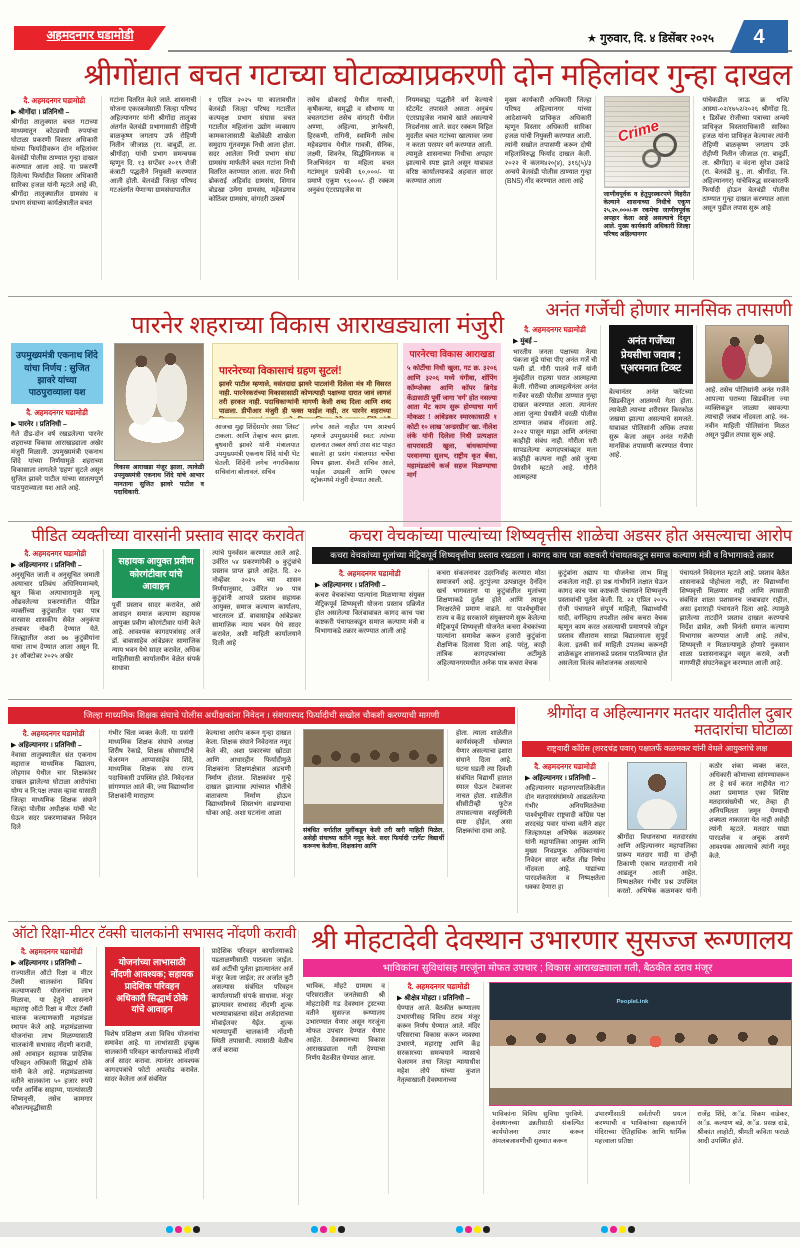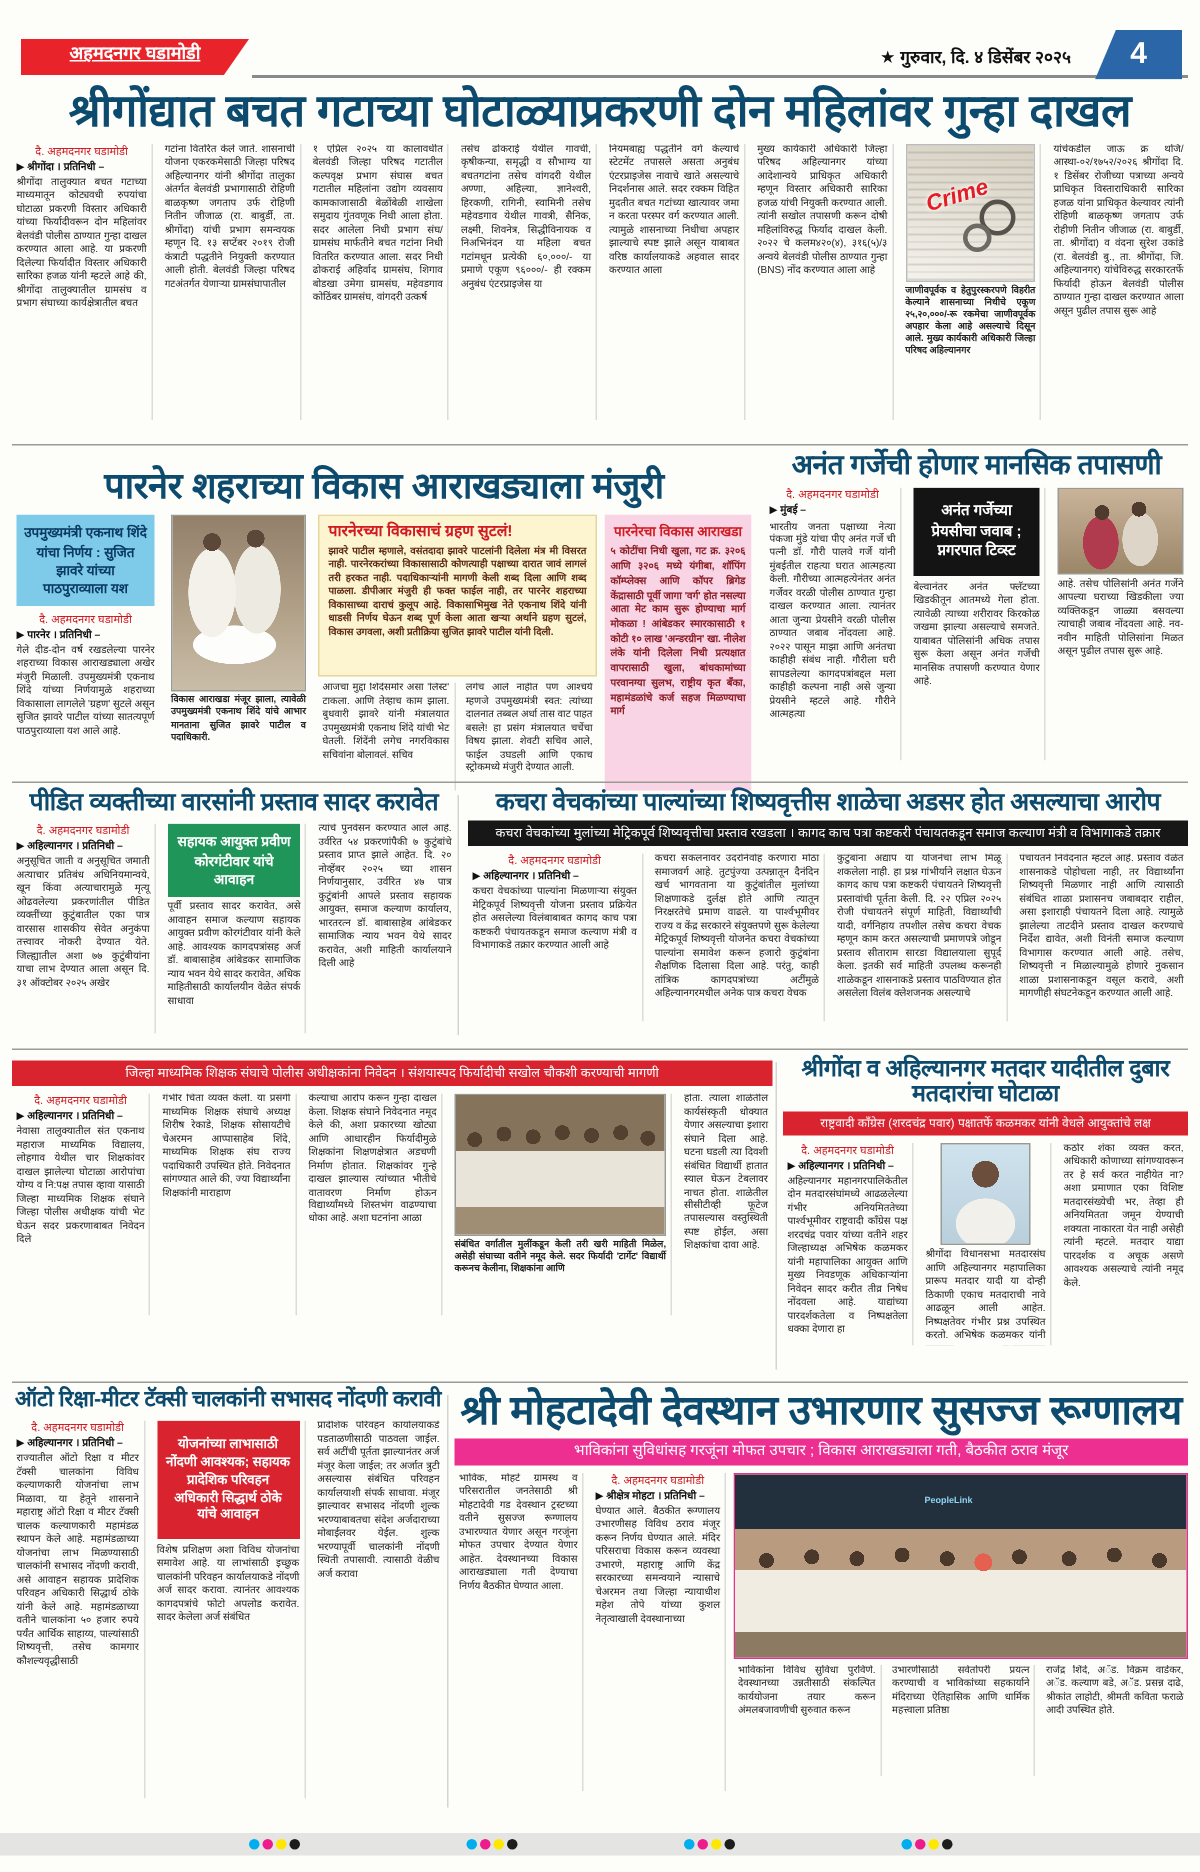--- a/index.html
+++ b/index.html
@@ -12,42 +12,42 @@
          clip-path:polygon(0 0,100% 0,89% 100%,0 100%);display:flex;align-items:flex-start;justify-content:center}
   .brand span{color:#fff;font-weight:800;font-size:12px;text-decoration:underline}
   .head-rule{position:absolute;left:168px;top:50px;width:624px;height:2px;background:#8a8a8a}
   .mast-date{position:absolute;right:86px;top:30px;font-size:11.5px;font-weight:800;color:#111}
   .pagenum{position:absolute;right:12px;top:20px;width:58px;height:33px;background:#2b66a8;
            clip-path:polygon(24% 0,100% 0,100% 100%,0 100%);display:flex;align-items:center;justify-content:center;
            color:#fff;font-size:20px;font-weight:700}
 
   
   .art{position:absolute}
-  .hl{font-weight:700;color:#0c4a6e;text-align:center;line-height:1.1;letter-spacing:-.2px}
+  .hl{font-weight:400;color:#b91c1c;text-align:right;line-height:1.1;letter-spacing:-.2px}
   .cols{display:flex;gap:5px;margin-top:5px;overflow:hidden}
   .col{flex:1;border-right:1px solid #dcdcd8;padding:0 3px;overflow:hidden;
        font-size:6.7px;line-height:1.34;text-align:justify;color:#1c1c1c}
   .col:last-child{border-right:none}
-  .dl{color:#d11a21;font-weight:400;text-align:center;font-size:7.4px;margin-bottom:1px}
+  .dl{color:#d11a21;font-weight:700;text-align:center;font-size:7.4px;margin-bottom:1px}
   .loc{font-weight:800;font-size:6.9px;margin-bottom:2px;color:#111}
   .band{color:#fff;font-weight:400;text-align:center;padding:3px 4px;margin-top:3px;font-size:8.6px;line-height:1.25}
   .band.red{background:#d9232e}
   .band.dark{background:#171717}
   .band.pink{background:#ec2f90}
   .rule{position:absolute;height:1px;background:#9a9a96}
   .vrule{position:absolute;width:1px;background:#d4d4d0}
   .caption{font-size:6.2px;font-weight:600;line-height:1.3;text-align:justify;color:#222;margin-top:2px}
 
   
   .box{padding:6px 4px;font-weight:800;text-align:center;line-height:1.35}
   .box.blue{background:#7ecbe9;color:#0a3a63;font-size:9px}
   .box.green{background:#20955a;color:#fff;font-size:9.2px}
   .box.redb{background:#d9232e;color:#fff;font-size:8.8px}
   .box.blackb{background:#141414;color:#fff;font-size:10px;padding:9px 5px}
-  .ybox{background:#fcf5d0;border:1px solid #e3d79e;padding:3px 6px;height:108px;overflow:hidden}
+  .ybox{background:#fcf5d0;border:1px solid #e3d79e;padding:19px 6px;height:76px;overflow:hidden}
   .ybox .yt{color:#d11a21;font-weight:800;font-size:10.5px;margin-bottom:3px}
   .ybox .yb{font-size:6.6px;line-height:1.35;color:#5e2a14;font-weight:700;text-align:justify}
   .pbox{background:#f9d4e4;padding:5px 4px;height:202px;overflow:hidden}
   .pbox .pt{color:#d11a21;font-weight:800;font-size:9px;text-align:center;margin-bottom:3px}
   .pbox .pb{font-size:6.7px;line-height:1.45;color:#8d1f28;font-weight:700;text-align:justify}
 
   
   .ph{position:relative;width:100%;border:1px solid #9a9a94;overflow:hidden}
   .ph-crime{height:92px;border:1px solid #bbb;background:
       repeating-linear-gradient(0deg,rgba(110,110,110,.22) 0 1px,transparent 1px 5px),
@@ -181,21 +181,21 @@
 
   <div class="art" style="left:510px;top:300px;width:282px;height:219px">
     <div class="hl" style="font-size:18.5px">अनंत गर्जेची होणार मानसिक तपासणी</div>
     <div class="cols" style="height:182px">
       <div class="col">
         <div class="dl">दै. अहमदनगर घडामोडी</div>
         <div class="loc">▶ मुंबई –</div>
         <span>भारतीय जनता पक्षाच्या नेत्या पंकजा मुंडे यांचा पीए अनंत गर्जे ची पत्नी डॉ. गौरी पालवे गर्जे यांनी मुंबईतील राहत्या घरात आत्महत्या केली. गौरीच्या आत्महत्येनंतर अनंत गर्जेवर वरळी पोलीस ठाण्यात गुन्हा दाखल करण्यात आला. त्यानंतर आता जुन्या प्रेयसीने वरळी पोलीस ठाण्यात जबाब नोंदवला आहे. २०२२ पासून माझा आणि अनंतचा काहीही संबंध नाही. गौरीला घरी सापडलेल्या कागदपत्रांबद्दल मला काहीही कल्पना नाही असे जुन्या प्रेयसीने म्हटले आहे. गौरीने आत्महत्या</span>
       </div>
       <div class="col">
-        <div class="box blackb">अनंत गर्जेच्या प्रेयसीचा जवाब ; प्नगरपात टिव्स्ट</div>
+        <div class="box blackb">अनंत गर्जेच्या प्रेयसीचा जवाब ; प्अरमनात टिव्स्ट</div>
         <div style="margin-top:4px"><span>बेल्वानंतर अनंत फ्लॅटच्या खिडकीतून आतमध्ये गेला होता. त्यावेळी त्याच्या शरीरावर किरकोळ जखमा झाल्या असल्याचे समजते. याबाबत पोलिसांनी अधिक तपास सुरू केला असून अनंत गर्जेची मानसिक तपासणी करण्यात येणार आहे.</span></div>
       </div>
       <div class="col">
         <div class="ph ph-couple"></div>
         <div style="margin-top:3px"><span>आहे. तसेच पोलिसांनी अनंत गर्जेने आपल्या घराच्या खिडकीला ज्या व्यक्तिकडून जाळ्या बसवल्या त्याचाही जबाब नोंदवला आहे. नव-नवीन माहिती पोलिसांना मिळत असून पुढील तपास सुरू आहे.</span></div>
       </div>
     </div>
   </div>
 
   <div class="rule" style="left:8px;top:521px;width:784px"></div>

